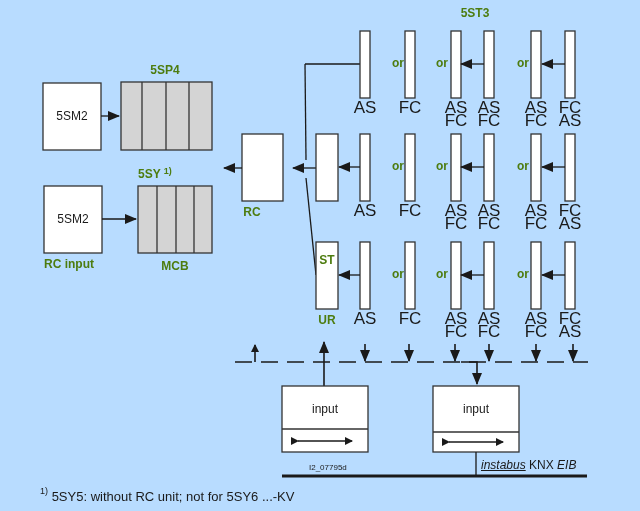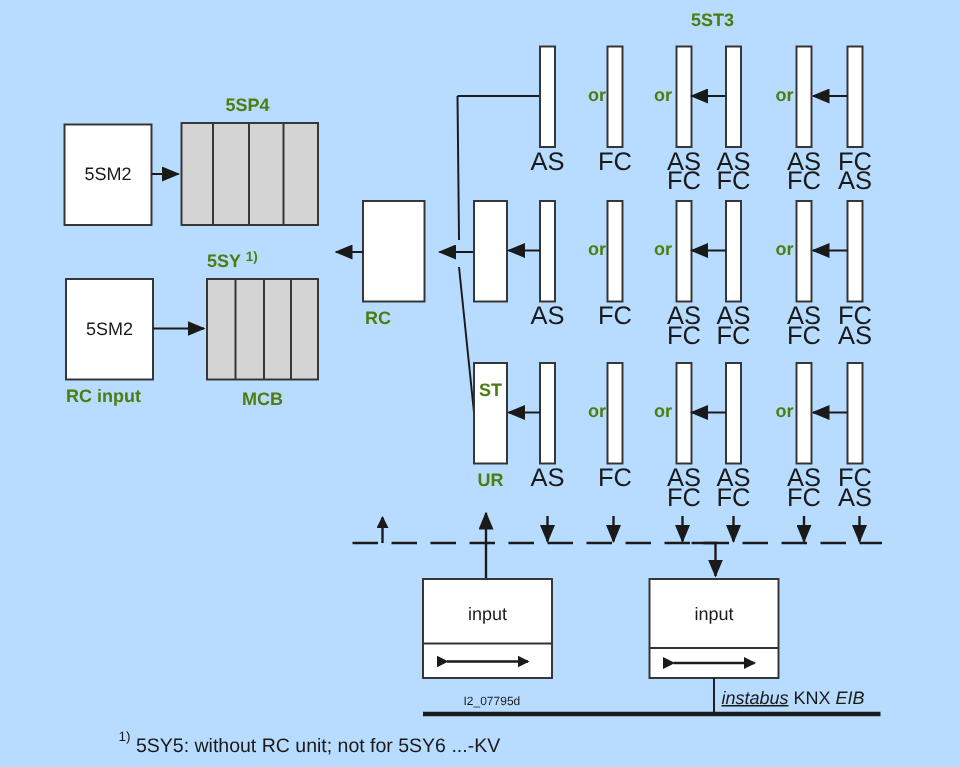--- a/index.html
+++ b/index.html
@@ -2,21 +2,21 @@
 <html><head>
 <meta charset="utf-8">
 <style>
   html, body { margin:0; padding:0; }
   body { width:640px; height:511px; background:#B8DCFF; position:relative; overflow:hidden;
          font-family:"Liberation Sans", sans-serif; color:#1a1a1a; }
   svg { position:absolute; left:0; top:0; }
   .lbl { position:absolute; font-size:12px; line-height:13px; text-align:center; color:#4d7c0f;font-weight:bold; }
   .lbl2 { position:absolute; font-size:17px; line-height:13px; text-align:center; width:30px; }
   .boxtxt { position:absolute; font-size:12px; text-align:center; }
-  .foot { position:absolute; font-size:13px;margin-left:39px; }
+  .foot { position:absolute; font-size:13px; }
   .sup { font-size:9px; vertical-align:top; position:relative; top:-3px; }
 </style>
 </head>
 <body>
 
 <svg width="640" height="511">
   <defs>
     <marker id="ah" markerWidth="8" markerHeight="8" refX="7" refY="4" orient="auto" markerUnits="userSpaceOnUse">
       <path d="M0,0 L8,4 L0,8 z" fill="#1a1a1a"></path>
     </marker>

